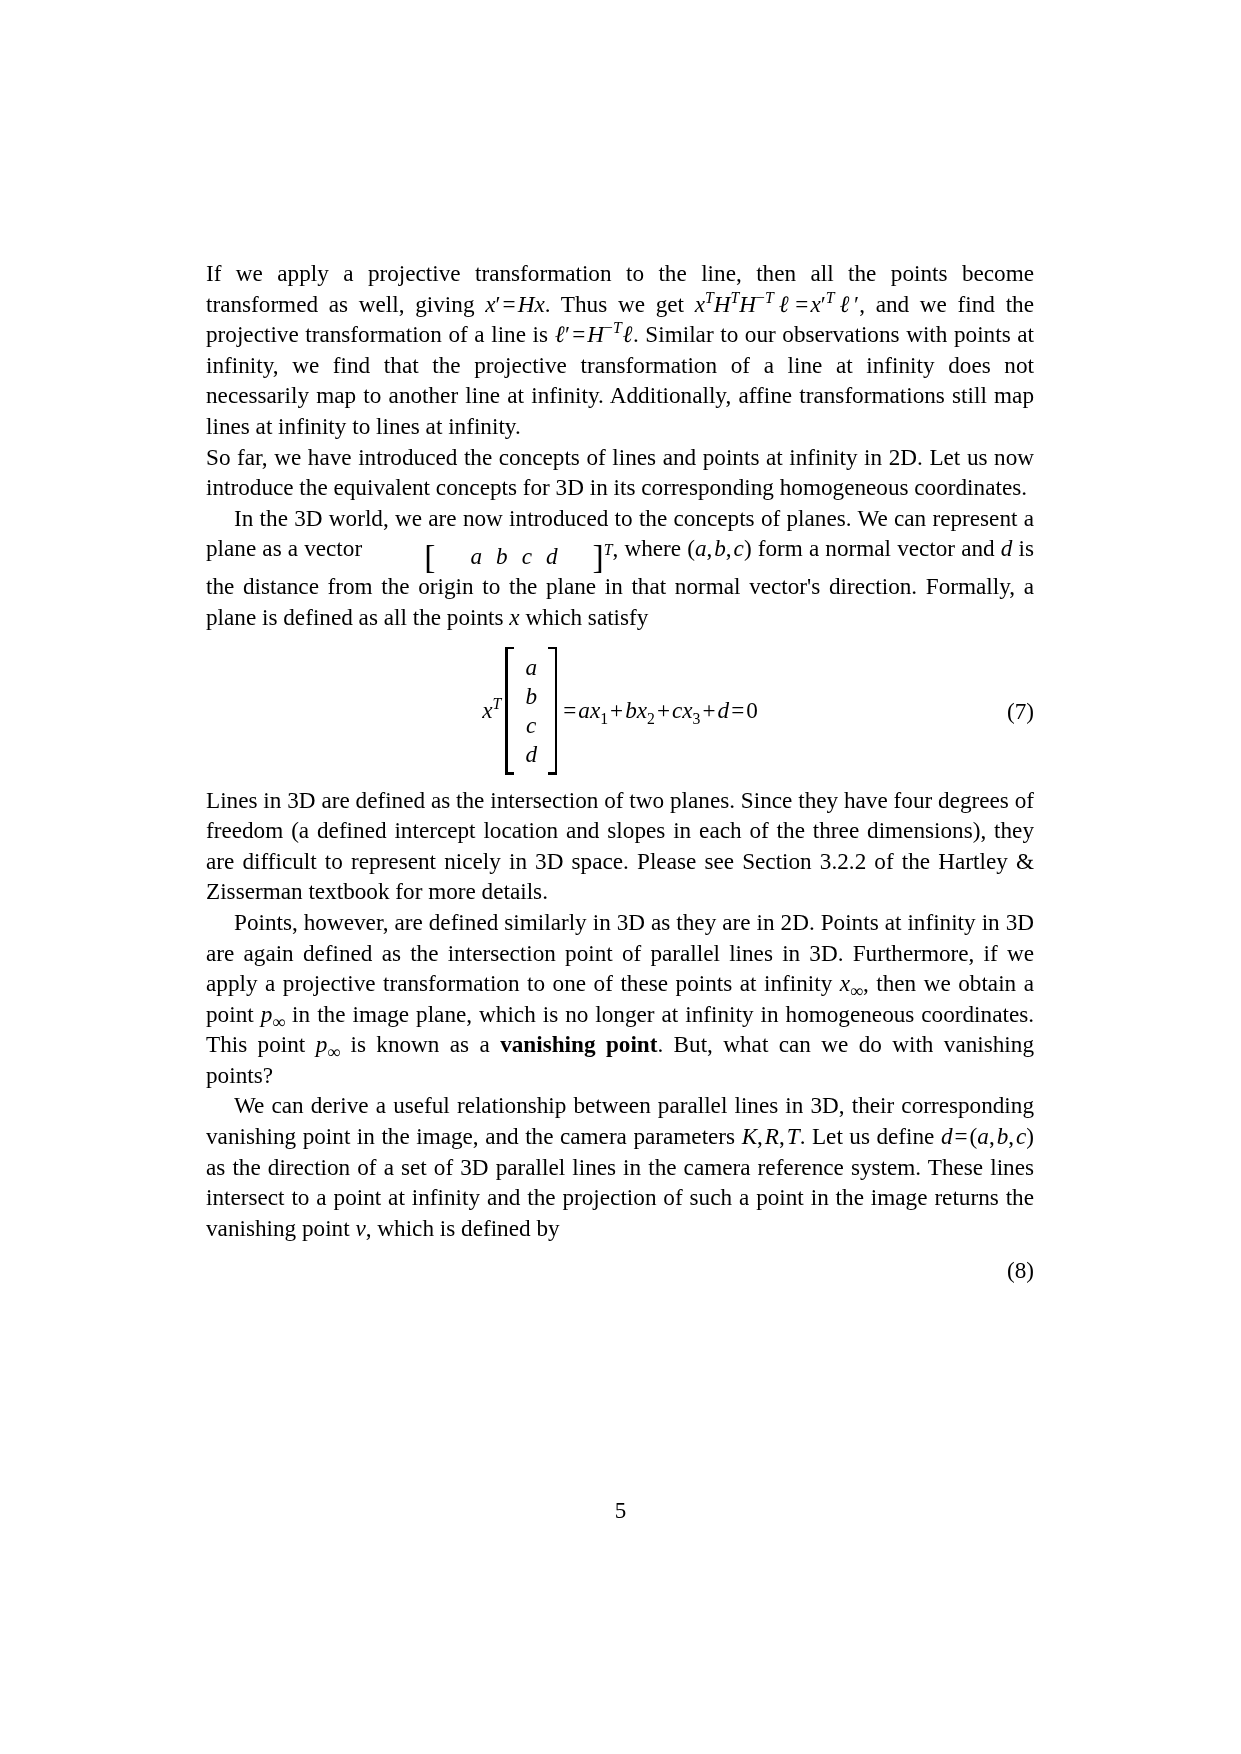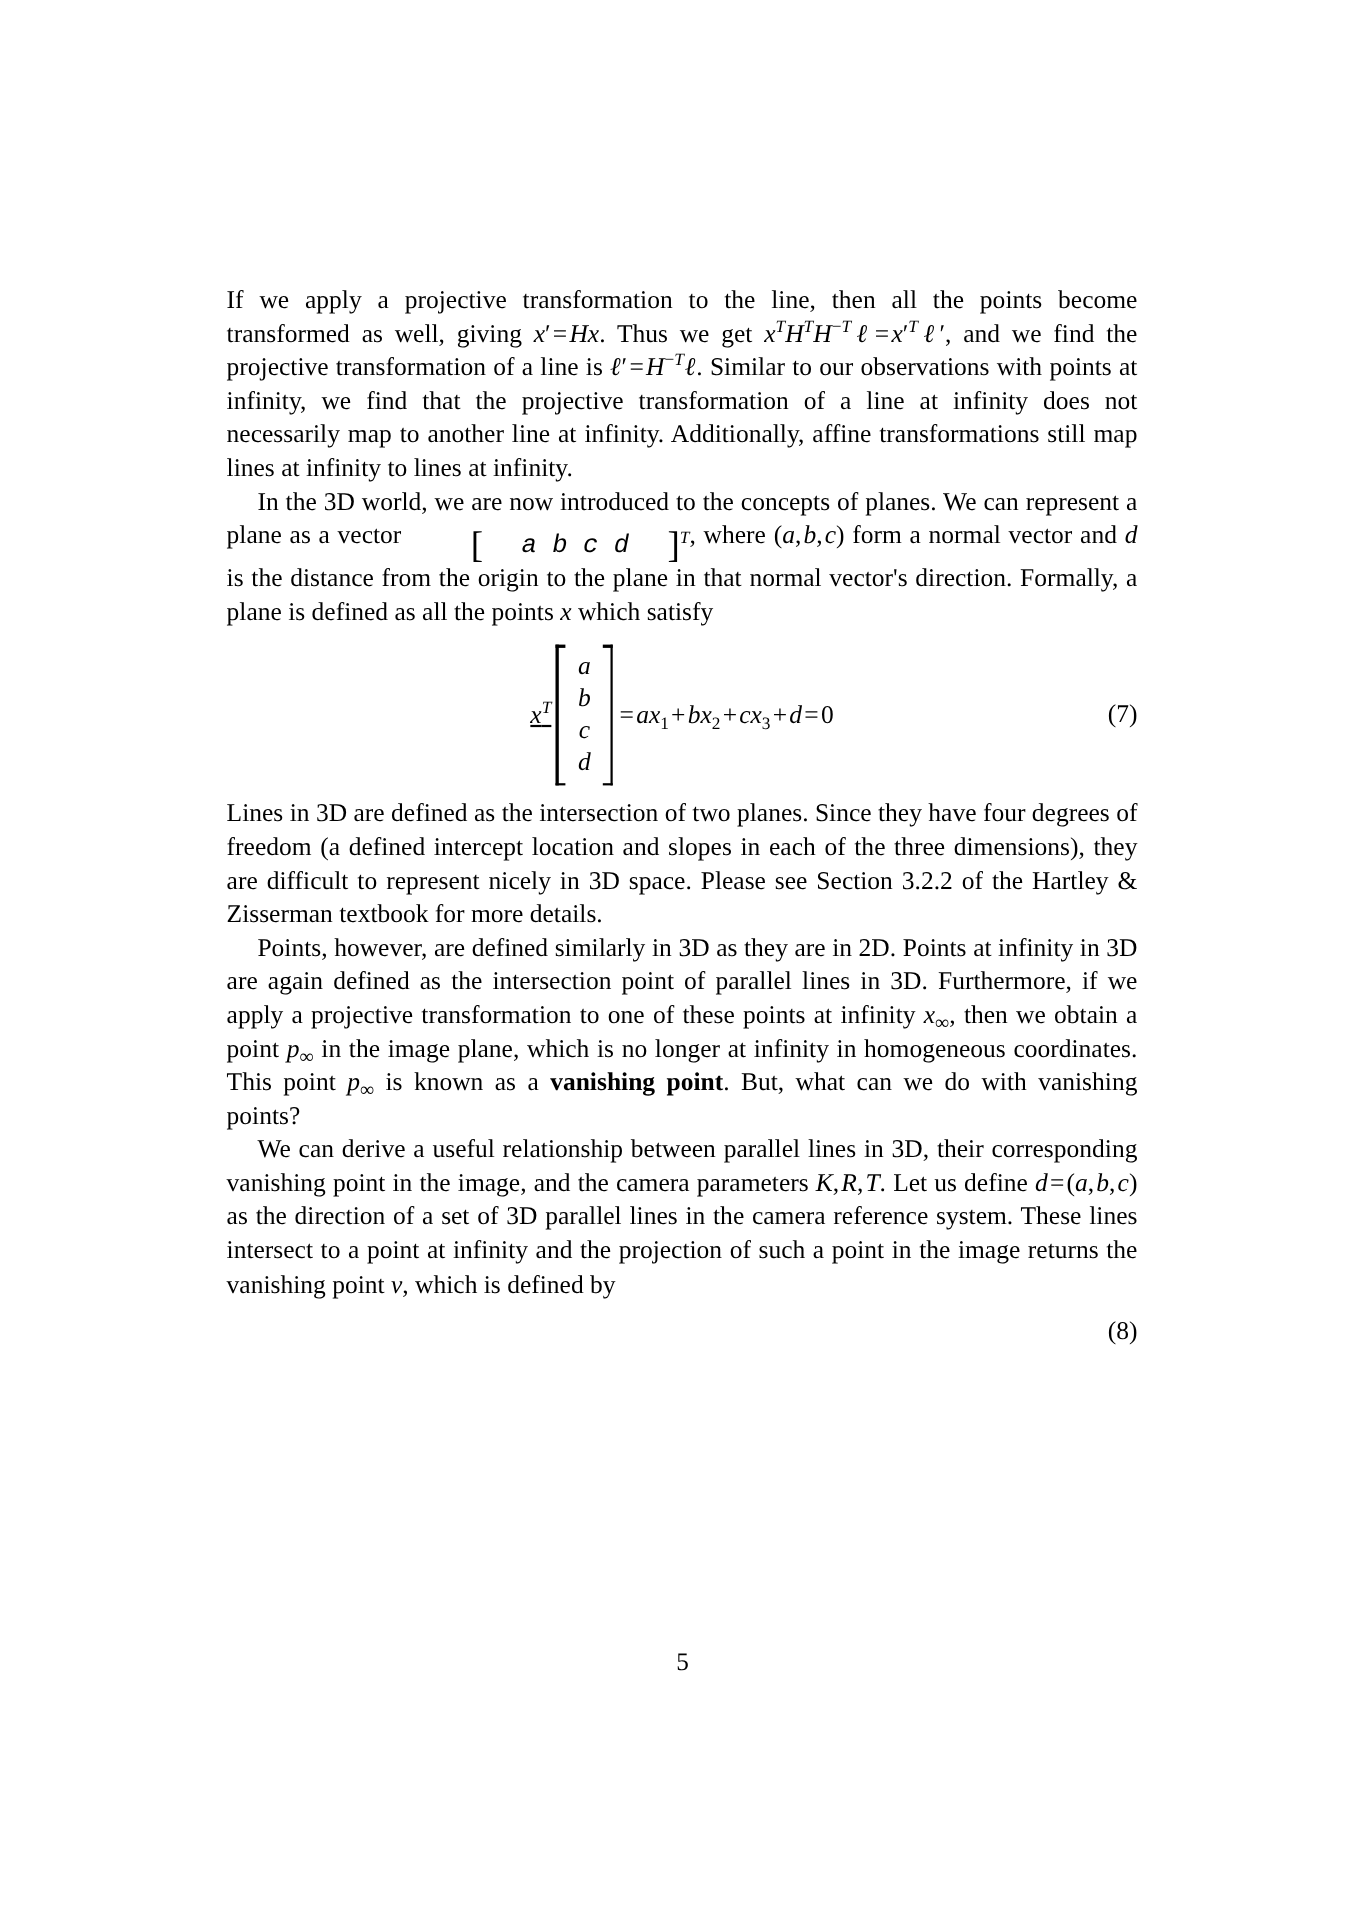--- a/index.html
+++ b/index.html
@@ -77,21 +77,21 @@
     vertical-align: -0.32em;
     white-space: nowrap;
   }
   .rowvec .bk {
     display: inline-block;
     font-size: 1.45em;
     line-height: 0.72;
     vertical-align: -0.12em;
     font-style: normal;
   }
-  .rowvec .cells { display: inline-block; font-style: italic; font-family: Liberation Mono, monospace; }
+  .rowvec .cells { display: inline-block; font-style: italic; }
   .rowvec .cells span { padding: 0 7px; }
 
   
   .display-eq {
     position: relative;
     width: 100%;
     margin: 14px 0 10px 0;
     min-height: 30px;
   }
   .eq-body {
@@ -135,41 +135,42 @@
     display: inline-block;
     padding: 6px 9px;
     font-style: italic;
     font-size: 23.2px;
     line-height: 29px;
     text-align: center;
   }
   .colvec .entries div { min-width: 16px; }
 
   .eq-align { display: inline-flex; align-items: center; }
-  .eq-align .lead { font-style: italic; text-decoration: underline; }
+  .eq-align .lead { font-style: italic; }
 
   .footer-page {
     position: absolute;
     left: 0;
     top: 1498px;
     width: 1241px;
     text-align: center;
     font-size: 23px;
   }
   b.bold { font-weight: bold; }
 </style>
 </head>
 <body>
 
 <div class="page">
   <div class="content">
 
     <p class="para-block"><span>If we apply a projective transformation to the line, then all the points become transformed as well, giving </span><span class="mi"><span class="mi">x</span><span class="prime">′</span><span class="mo">=</span><span class="mi">H</span><span class="mi">x</span></span><span>. Thus we get </span><span><span class="mi">x</span><sup class="mt">T</sup><span class="mi">H</span><sup class="mt">T</sup><span class="mi">H</span><sup class="mtn">−<span style="font-style:italic">T</span></sup><span class="ell">ℓ</span><span class="mo">=</span><span class="mi">x</span><span class="prime">′</span><sup class="mt">T</sup><span class="ell">ℓ</span><span class="prime">′</span></span><span>, and we find the projective transformation of a line is </span><span><span class="ell">ℓ</span><span class="prime">′</span><span class="mo">=</span><span class="mi">H</span><sup class="mtn">−<span style="font-style:italic">T</span></sup><span class="ell">ℓ</span></span><span>. Similar to our observations with points at infinity, we find that the projective transformation of a line at infinity does not necessarily map to another line at infinity. Additionally, affine transformations still map lines at infinity to lines at infinity.</span></p>
 
 
+    <p class="para-block">So far, we have introduced the concepts of lines and points at infinity in 2D. Let us now introduce the equivalent concepts for 3D in its corresponding homogeneous coordinates.</p>
 
     <p class="indent"><span>In the 3D world, we are now introduced to the concepts of planes. We can represent a plane as a vector </span><span class="rowvec"><span class="bk">[</span><span class="cells"><span>a</span><span>b</span><span>c</span><span>d</span></span><span class="bk">]</span><sup class="mt">T</sup></span><span>, where </span><span>(<span class="mi">a</span>, <span class="mi">b</span>, <span class="mi">c</span>)</span><span> form a normal vector and </span><span class="mi">d</span><span> is the distance from the origin to the plane in that normal vector's direction. Formally, a plane is defined as all the points </span><span class="mi">x</span><span> which satisfy</span></p>
 
     <div class="display-eq">
       <div class="eq-body">
         <span class="eq-align">
           <span class="lead">x<sup class="mt">T</sup></span>
           <span class="colvec">
             <span class="brk left">
                 <i></i>

